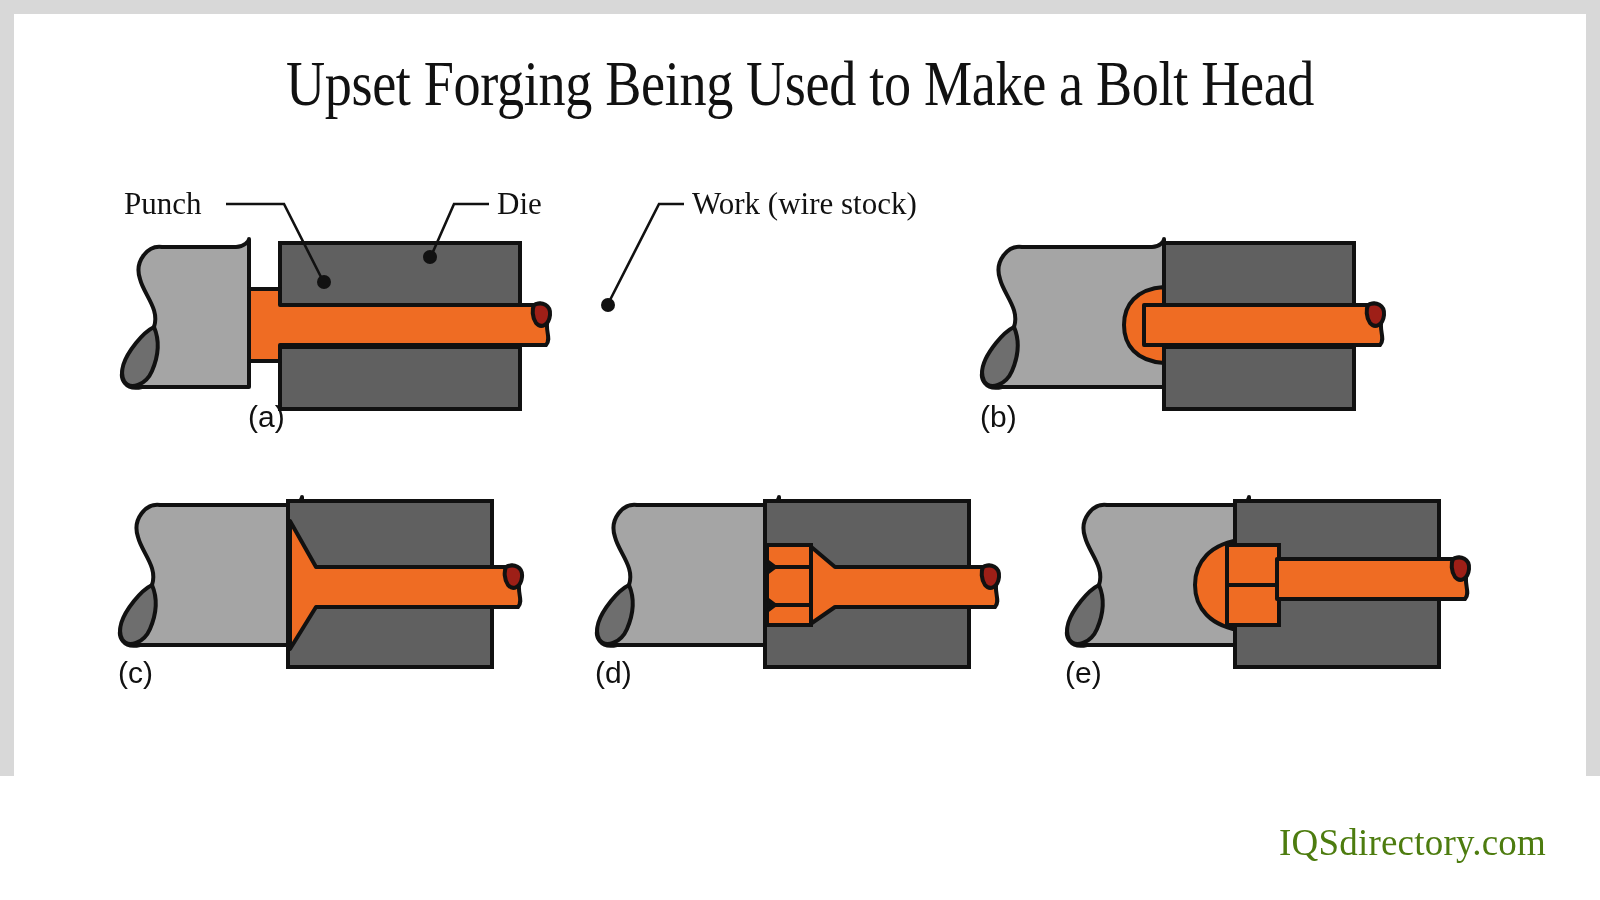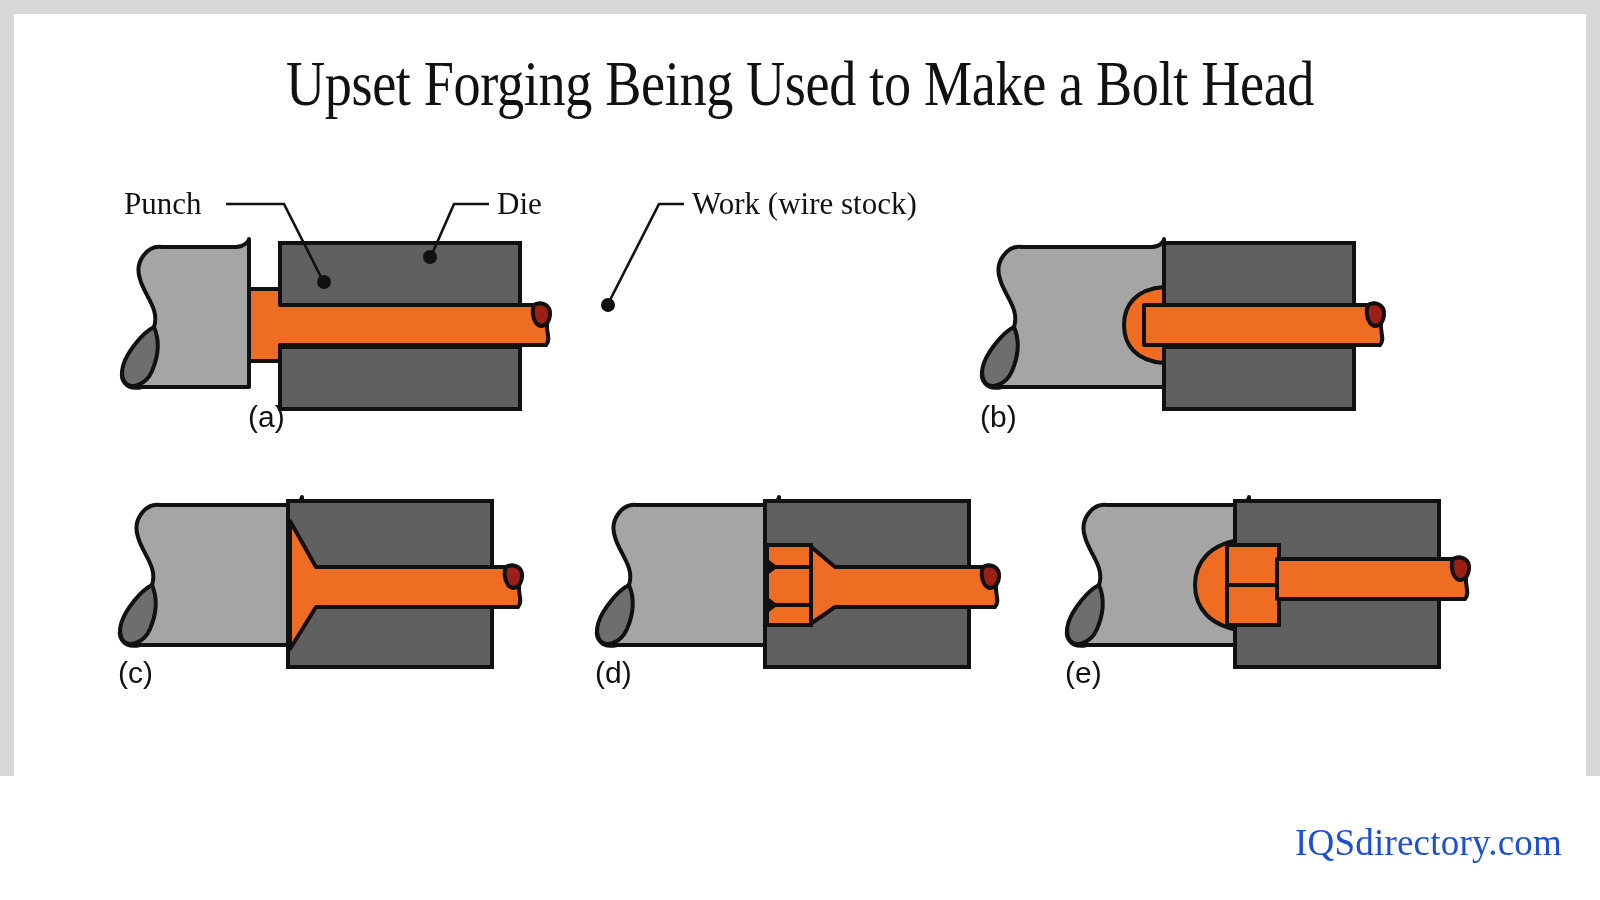--- a/index.html
+++ b/index.html
@@ -44,25 +44,25 @@
     font-weight: 400;
     letter-spacing: -0.4px;
     color: #111111;
     transform: scaleX(0.86);
     transform-origin: 50% 50%;
     white-space: nowrap;
   }
 
   #watermark {
     position: absolute;
-    right: 24px;
+    right: 40px;
     bottom: 22px;
     font-family: "Liberation Serif", serif;
     font-size: 37px;
-    color: #1d4ed8;
+    color: #4d7c0f;
     letter-spacing: 0.2px;
     white-space: nowrap;
   }
 
   .panel-svg {
     position: absolute;
     overflow: visible;
   }
 
   .callout-layer {

